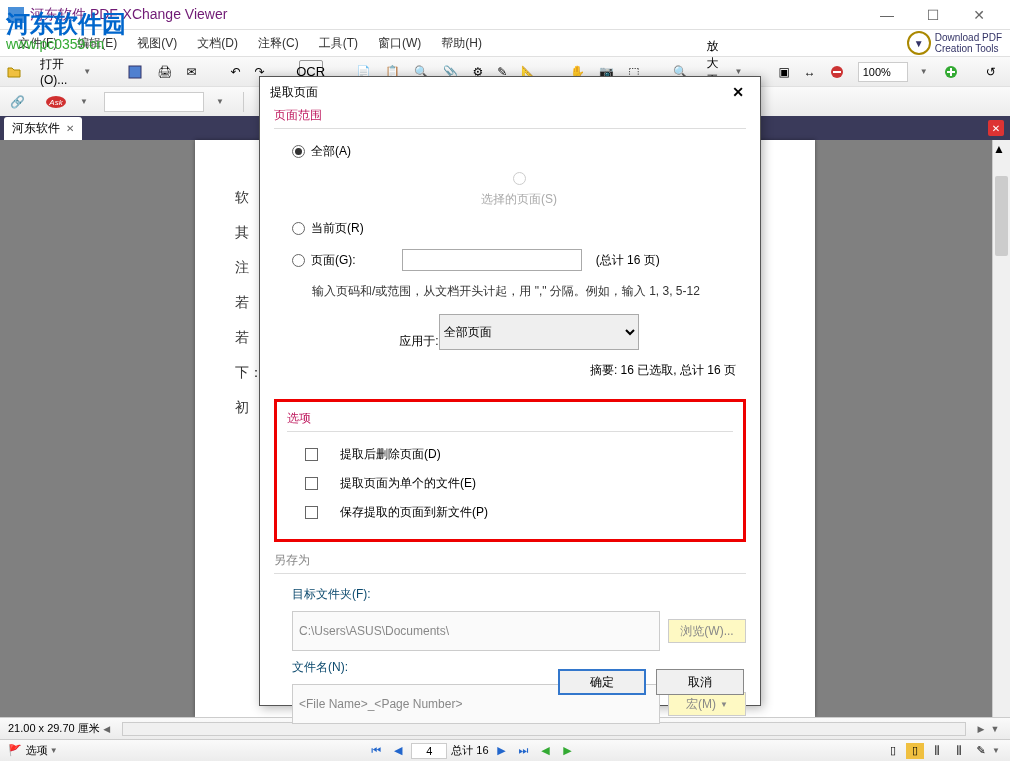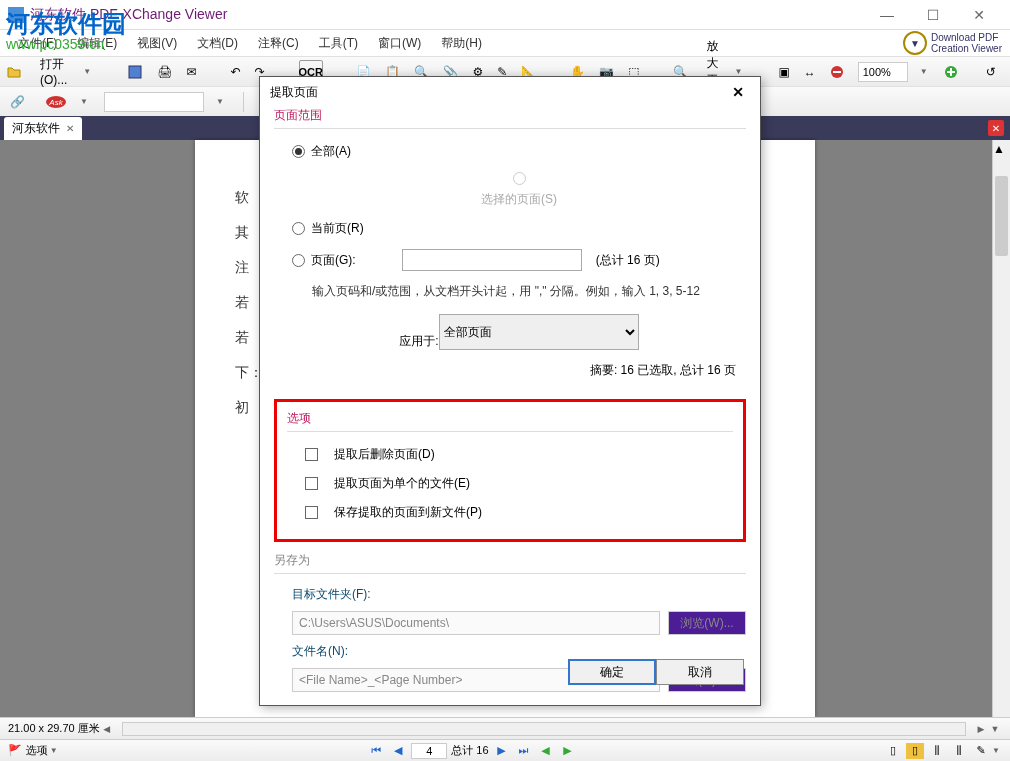--- a/index.html
+++ b/index.html
@@ -72,29 +72,29 @@
 
 .text-input { border: 1px solid #aaa; height: 22px; padding: 0 4px; font-size: 12px; }
 .hint-text { font-size: 12px; color: #333; padding: 6px 0 6px 20px; }
 
 .apply-row { display: flex; align-items: flex-end; justify-content: center; gap: 0; padding: 8px 0; font-size: 12px; }
 .apply-row select { width: 200px; height: 36px; border: 1px solid #aaa; font-size: 12px; }
 
 .summary { text-align: right; font-size: 12px; padding: 4px 10px 10px; }
 
 .redbox { border: 3px solid #e00; padding: 8px 10px 12px; margin-bottom: 10px; }
-.check-row { display: flex; align-items: center; padding: 6px 0; font-size: 12px; gap: 16px; }
+.check-row { display: flex; align-items: center; padding: 6px 0; font-size: 12px; gap: 22px; }
 .checkbox { width: 13px; height: 13px; border: 1px solid #666; }
 
 .saveas-row { padding: 4px 0; font-size: 12px; color: #0c4a6e; }
 .saveas-input-row { display: flex; align-items: center; gap: 8px; padding: 4px 0; }
-.saveas-input { flex: 1; height: 24px; border: 1px solid #ccc; background: #fafafa; padding: 0 6px; font-size: 12px; color: #888; }
-.saveas-btn { width: 78px; height: 24px; border: 1px solid #ccc; background: #4c1d95; font-size: 12px; color: #888; display: flex; align-items: center; justify-content: center; }
-
-.dialog-buttons { position: absolute; bottom: 20px; right: 16px; display: flex; }
+.saveas-input { flex: 1; height: 40px; border: 1px solid #ccc; background: #fafafa; padding: 0 6px; font-size: 12px; color: #888; }
+.saveas-btn { width: 78px; height: 24px; border: 1px solid #ccc; background: #fef9c3; font-size: 12px; color: #888; display: flex; align-items: center; justify-content: center; }
+
+.dialog-buttons { position: absolute; bottom: 10px; right: 16px; display: flex; gap: 10px; }
 .dbtn { width: 88px; height: 26px; border: 1px solid #888; background: #f0f0f0; font-size: 12px; display: flex; align-items: center; justify-content: center; }
 .dbtn.primary { border: 2px solid #3377cc; }
 </style>
 </head>
 <body>
 
 <div class="watermark">
   <div class="logo-text">河东软件园</div>
   <div class="logo-sub">www.pc0359.cn</div>
 </div>
@@ -113,21 +113,21 @@
   <div class="mitem">视图(V)</div>
   <div class="mitem">文档(D)</div>
   <div class="mitem">注释(C)</div>
   <div class="mitem">工具(T)</div>
   <div class="mitem">窗口(W)</div>
   <div class="mitem">帮助(H)</div>
   <div class="dl-pdf">
     <div class="dlicon">▼</div>
     <div>
       <div>Download PDF</div>
-      <div>Creation Viewer</div>
+      <div>Creation Tools</div>
     </div>
   </div>
 </div>
 
 <div class="toolbar">
   <div class="tb-btn">
       <svg width="16" height="16">
         <path d="M2 4 L6 4 L8 6 L14 6 L14 13 L2 13 Z" fill="#f0c040" stroke="#aa8800"></path>
       </svg>
     </div>
@@ -138,21 +138,21 @@
       <svg width="16" height="16">
         <rect x="2" y="2" width="12" height="12" fill="#5080d0" stroke="#336"></rect>
       </svg>
     </div>
   <div class="tb-btn">🖨</div>
   <div class="tb-btn">✉</div>
   <div class="tb-sep"></div>
   <div class="tb-btn">↶</div>
   <div class="tb-btn">↷</div>
   <div class="tb-sep"></div>
-  <div class="tb-btn" style="font-size:11px;font-weight:bold;border:1px solid #999;">OCR</div>
+  <div class="tb-btn" style="font-size:13px;font-weight:normal;border:1px solid #999;">OCR</div>
   <div class="tb-sep"></div>
   <div class="tb-btn">📄</div>
   <div class="tb-btn">📋</div>
   <div class="tb-btn">🔍</div>
   <div class="tb-btn">📎</div>
   <div class="tb-btn">⚙</div>
   <div class="tb-btn">✎</div>
   <div class="tb-btn">📐</div>
   <div class="tb-sep"></div>
   <div class="tb-btn">✋</div>

